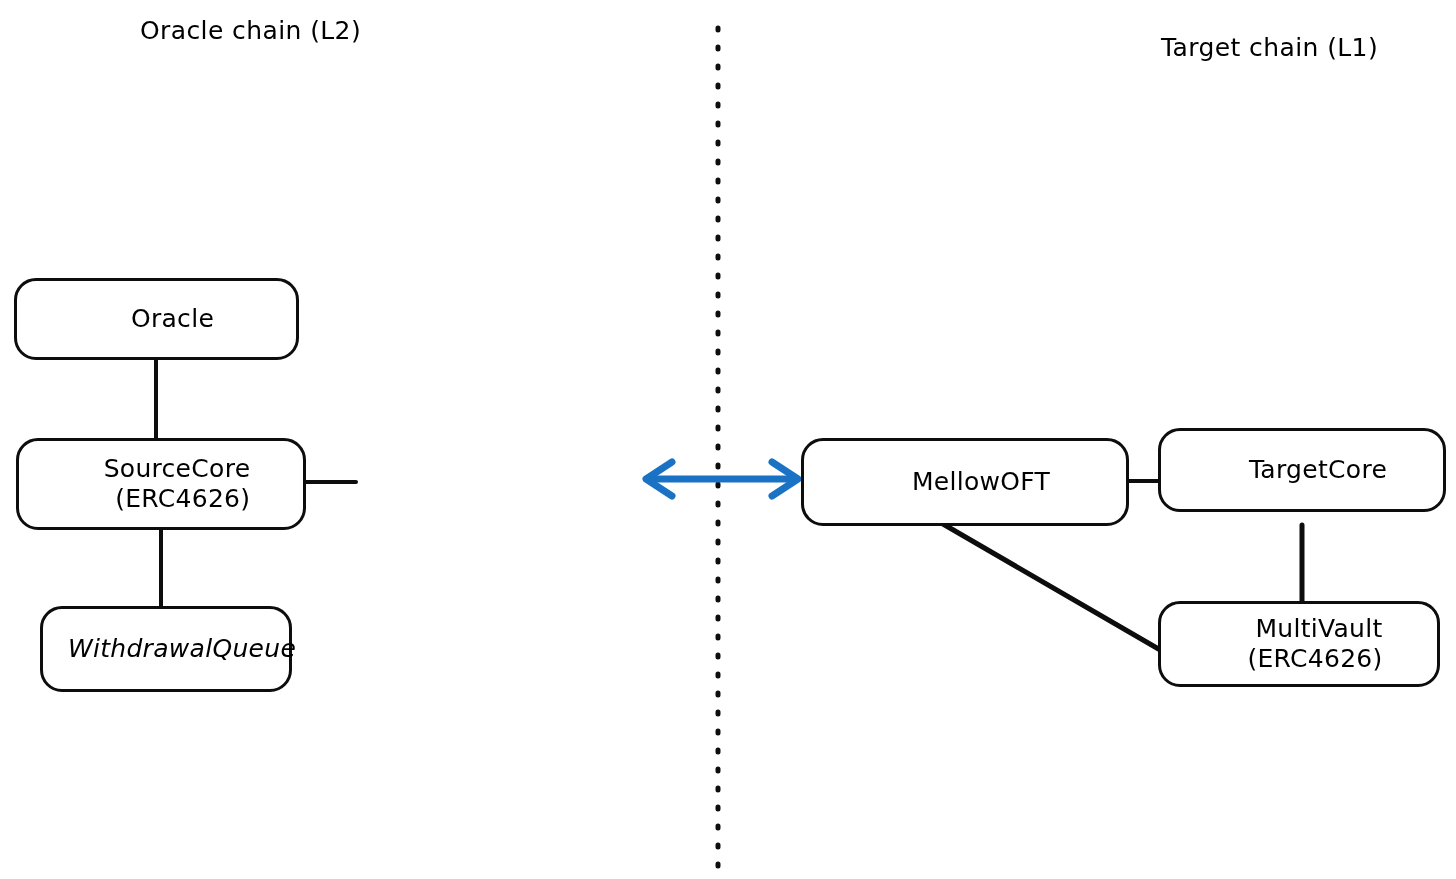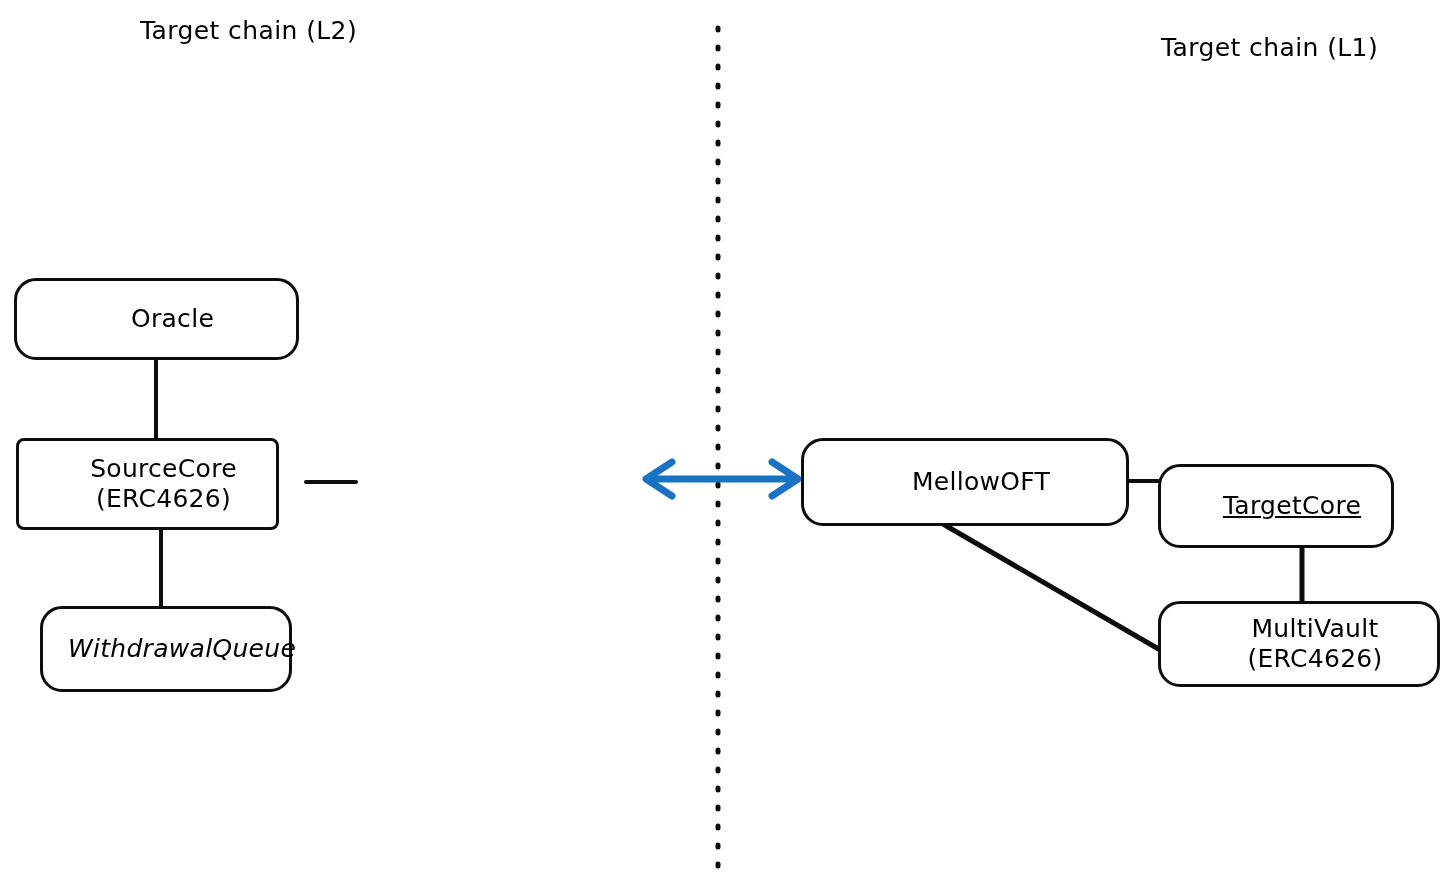--- a/index.html
+++ b/index.html
@@ -38,21 +38,21 @@
 
   .node-box {
     position: absolute;
     box-sizing: border-box;
     background: #ffffff;
     border: 3px solid #0d0d0d;
     border-radius: 22px;
     display: flex;
     align-items: center;
     justify-content: center;
-    text-align: center;
+    text-align: right;
     z-index: 3;
     padding-left: 32px;
   }
   .node-label {
     font-family: "DejaVu Sans", sans-serif;
     font-size: 25px;
     line-height: 1.22;
     color: #000000;
     letter-spacing: 0.3px;
     white-space: pre-line;
@@ -80,43 +80,43 @@
 
     <line x1="943" y1="524" x2="1162" y2="651" stroke="#0d0d0d" stroke-width="5" stroke-linecap="round"></line>
 
     <g>
       <line x1="652" y1="479" x2="794" y2="479" stroke="#1a72c4" stroke-width="7" stroke-linecap="butt"></line>
       <polyline points="672,462 646,479 672,496" fill="none" stroke="#1a72c4" stroke-width="7" stroke-linecap="round" stroke-linejoin="round"></polyline>
       <polyline points="772,462 798,479 772,496" fill="none" stroke="#1a72c4" stroke-width="7" stroke-linecap="round" stroke-linejoin="round"></polyline>
     </g>
   </svg>
 
-  <div class="chain-label" id="chain-label-source">Target chain (L2)</div>
+  <div class="chain-label" id="chain-label-source">Oracle chain (L2)</div>
 
   <div class="chain-label" id="chain-label-target">Target chain (L1)</div>
 
   <div class="node-box" style="left:14px; top:278px; width:285px; height:82px;">
     <span class="node-label">Oracle</span>
   </div>
 
-  <div class="node-box" style="left:16px; top:438px; width:263px; height:92px;border-radius:8px;">
+  <div class="node-box" style="left:16px; top:438px; width:290px; height:92px;">
     <span class="node-label">SourceCore
 (ERC4626)</span>
   </div>
 
   <div class="node-box" style="left:40px; top:606px; width:252px; height:86px;font-style:italic;">
     <span class="node-label">WithdrawalQueue</span>
   </div>
 
 
   <div class="node-box" style="left:801px; top:438px; width:328px; height:88px;">
     <span class="node-label">MellowOFT</span>
   </div>
 
-  <div class="node-box" style="left:1158px; top:464px; width:236px; height:84px;text-decoration:underline;">
+  <div class="node-box" style="left:1158px; top:428px; width:288px; height:84px;">
     <span class="node-label">TargetCore</span>
   </div>
 
   <div class="node-box" style="left:1158px; top:601px; width:282px; height:86px;">
     <span class="node-label">MultiVault
 (ERC4626)</span>
   </div>
 
 </div>
 

